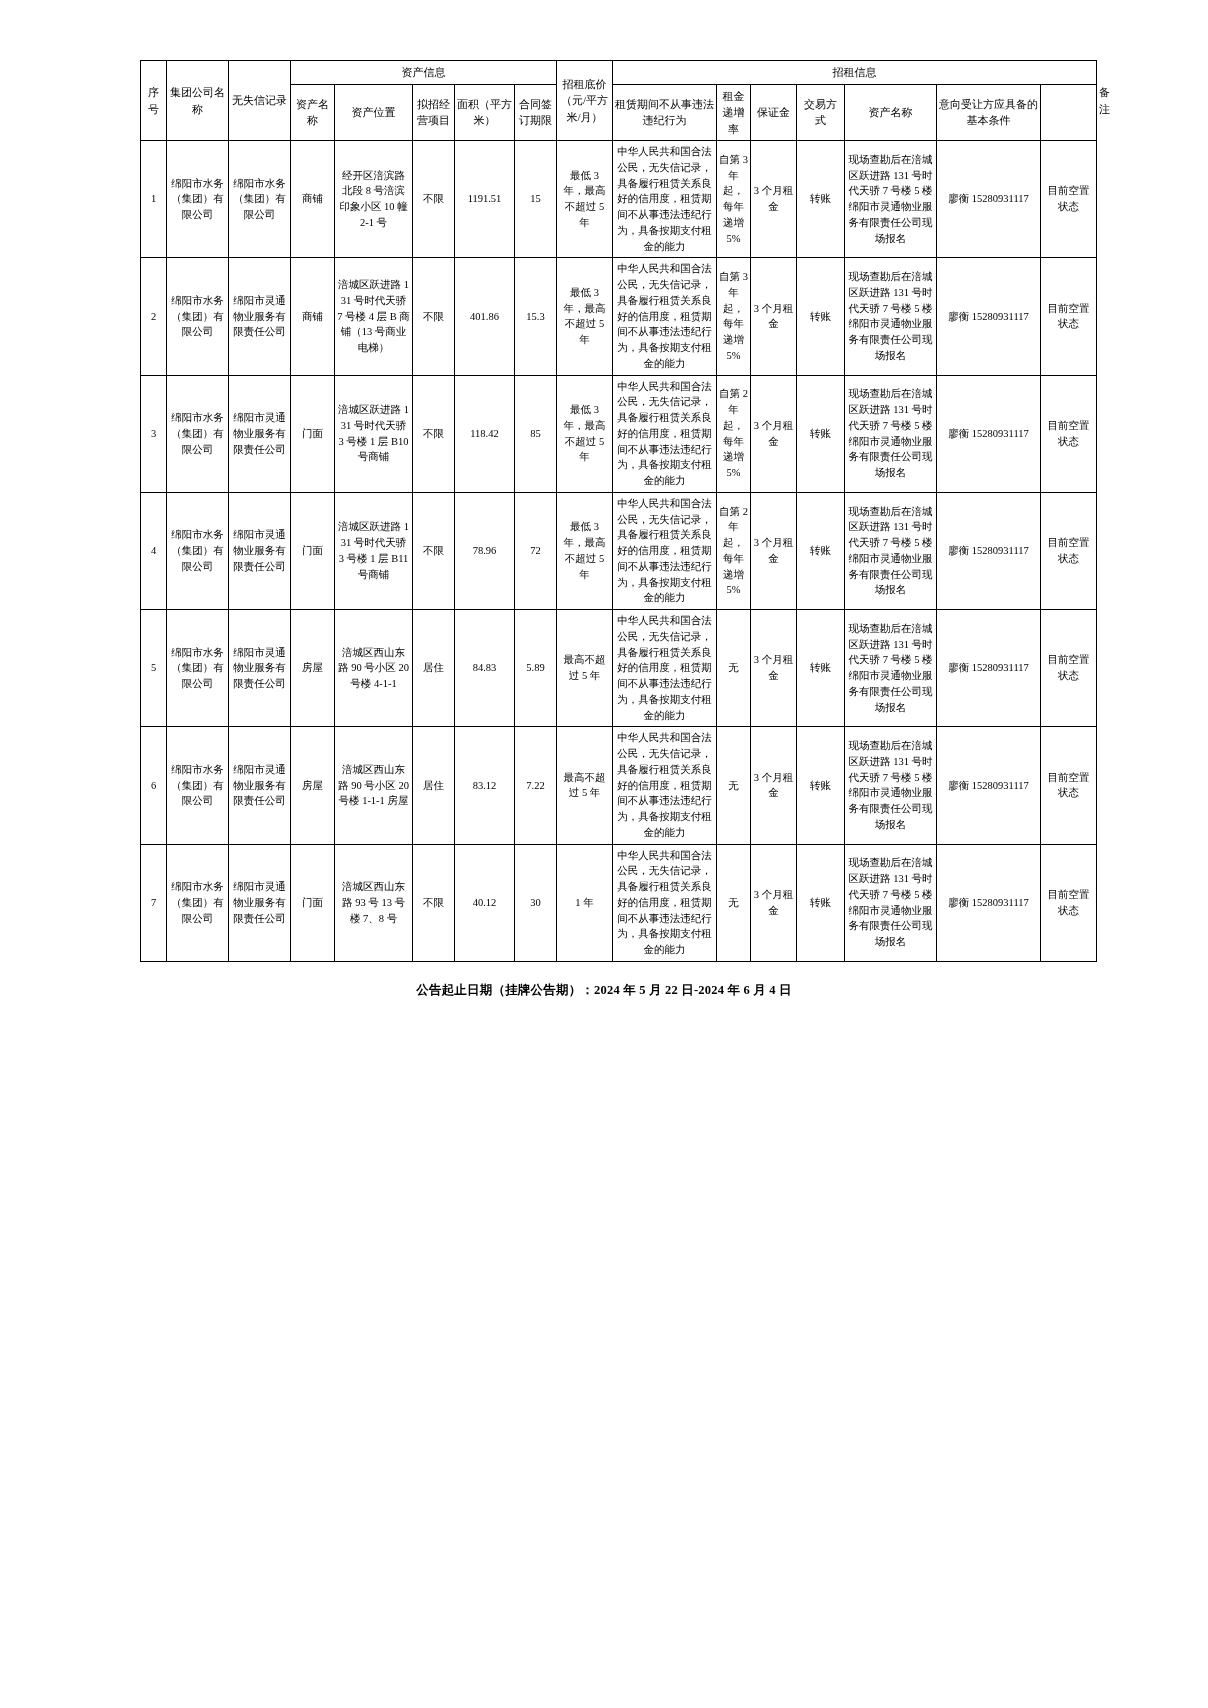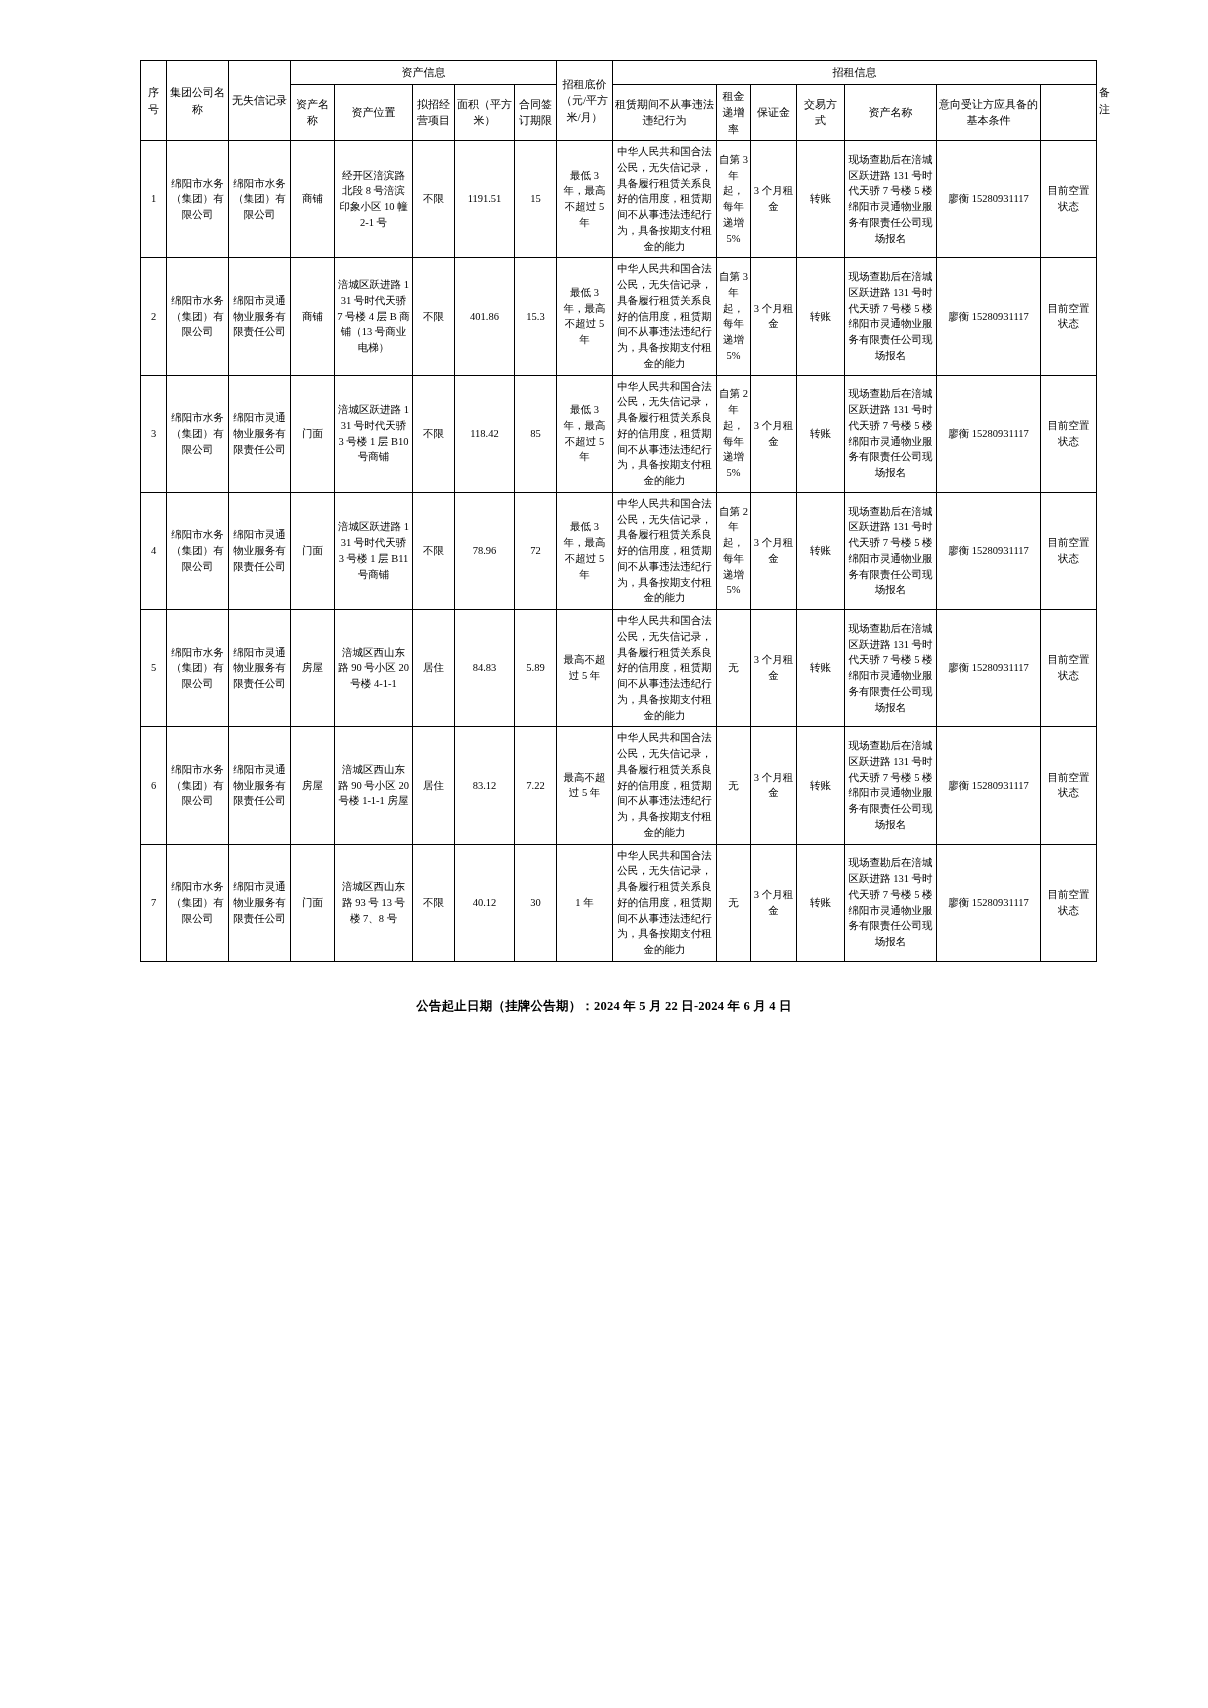--- a/index.html
+++ b/index.html
@@ -55,21 +55,21 @@
   col.c-term     { width: 56px; }
   col.c-cond     { width: 104px; }
   col.c-inc      { width: 34px; }
   col.c-dep      { width: 46px; }
   col.c-pay      { width: 48px; }
   col.c-apply    { width: 92px; }
   col.c-contact  { width: 104px; }
   col.c-remark   { width: 56px; }
 
   .notice {
-    margin-top: 36px;
+    margin-top: 20px;
     text-align: center;
     font-size: 12.5px;
     font-weight: bold;
     font-family: "Liberation Serif", "DejaVu Serif", serif;
     letter-spacing: 0.2px;
   }
 </style>
 </head>
 <body>
 

